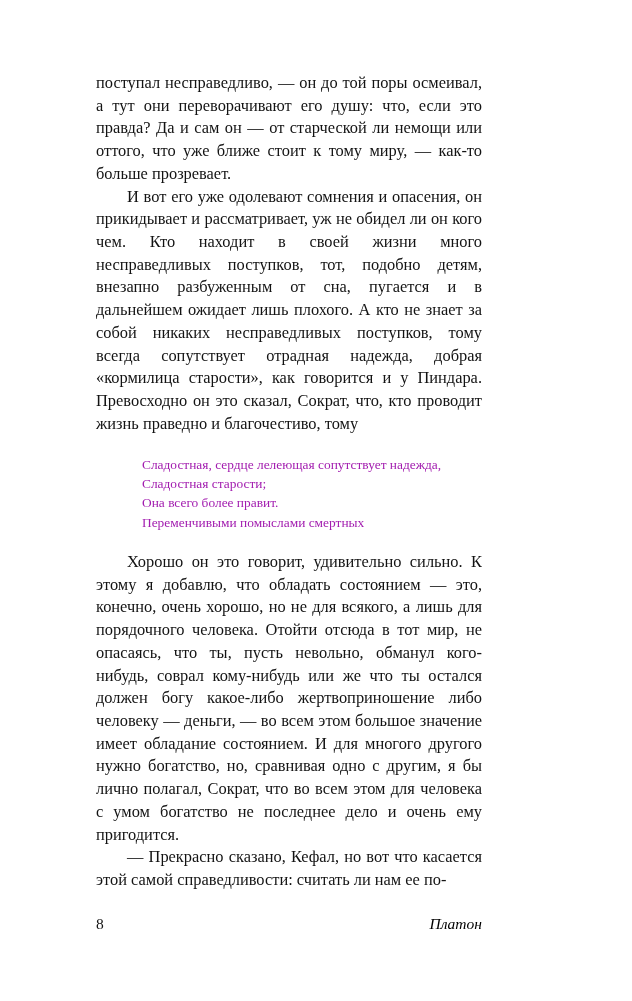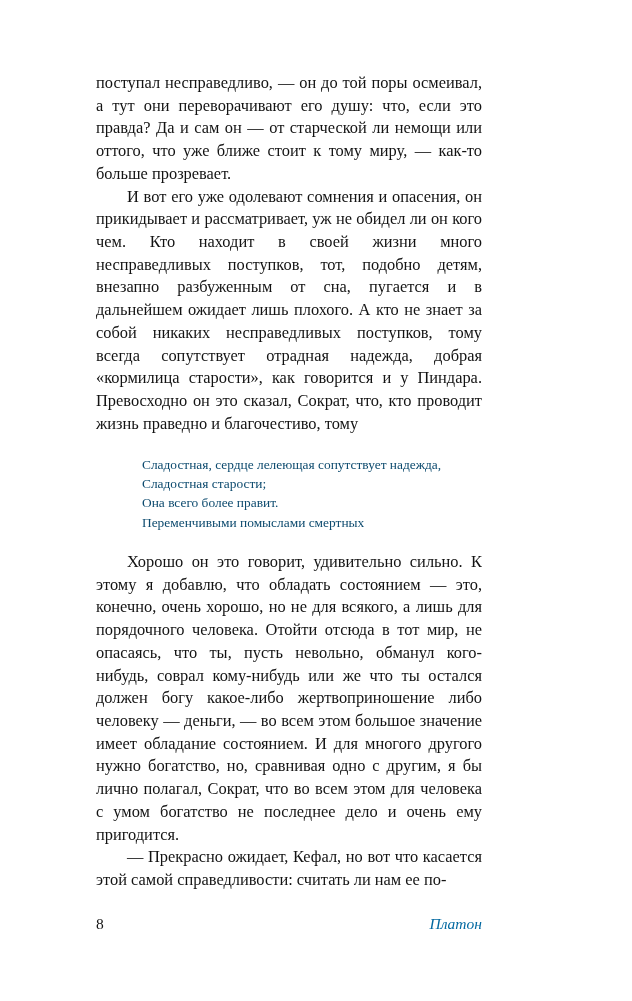--- a/index.html
+++ b/index.html
@@ -35,42 +35,42 @@
   }
   .para.no-indent {
     text-indent: 0;
   }
   .verse {
     margin: 19px 0 19px 0;
     padding-left: 46px;
     font-size: 13.4px;
     line-height: 1.445;
     text-align: left;
-    color: #0c4a6e;
+    color: #a21caf;
   }
   .verse-line {
     white-space: pre-wrap;
   }
   .footer {
     position: absolute;
     left: 96px;
     right: 62px;
     bottom: 68px;
     display: flex;
     align-items: baseline;
     justify-content: space-between;
   }
   .folio {
     font-size: 15.5px;
     color: #141414;
   }
   .running-title {
     font-size: 15.5px;
     font-style: italic;
-    color: #0369a1;
+    color: #000000;
   }
 </style>
 </head>
 <body>
 
 <div class="page">
 
   <div class="body-text">
 
     <p class="para no-indent">поступал несправедливо, — он до той поры осмеивал, а тут они переворачивают его душу: что, если это правда? Да и сам он — от старческой ли немощи или оттого, что уже ближе стоит к тому миру, — как-то больше прозревает.</p>
@@ -79,21 +79,21 @@
 
     <div class="verse">
       <div class="verse-line">Сладостная, сердце лелеющая сопутствует надежда,</div>
       <div class="verse-line">Сладостная старости;</div>
       <div class="verse-line">Она всего более правит.</div>
       <div class="verse-line">Переменчивыми помыслами смертных</div>
     </div>
 
     <p class="para">Хорошо он это говорит, удивительно сильно. К этому я добавлю, что обладать состоянием — это, конечно, очень хорошо, но не для всякого, а лишь для порядочного человека. Отойти отсюда в тот мир, не опасаясь, что ты, пусть невольно, обманул кого-нибудь, соврал кому-нибудь или же что ты остался должен богу какое-либо жертвоприношение либо человеку — деньги, — во всем этом большое значение имеет обладание состоянием. И для многого другого нужно богатство, но, сравнивая одно с другим, я бы лично полагал, Сократ, что во всем этом для человека с умом богатство не последнее дело и очень ему пригодится.</p>
 
-    <p class="para">— Прекрасно ожидает, Кефал, но вот что касается этой самой справедливости: считать ли нам ее по-</p>
+    <p class="para">— Прекрасно сказано, Кефал, но вот что касается этой самой справедливости: считать ли нам ее по-</p>
 
   </div>
 
   <div class="footer">
     <span class="folio">8</span>
     <span class="running-title">Платон</span>
   </div>
 
 </div>
 

